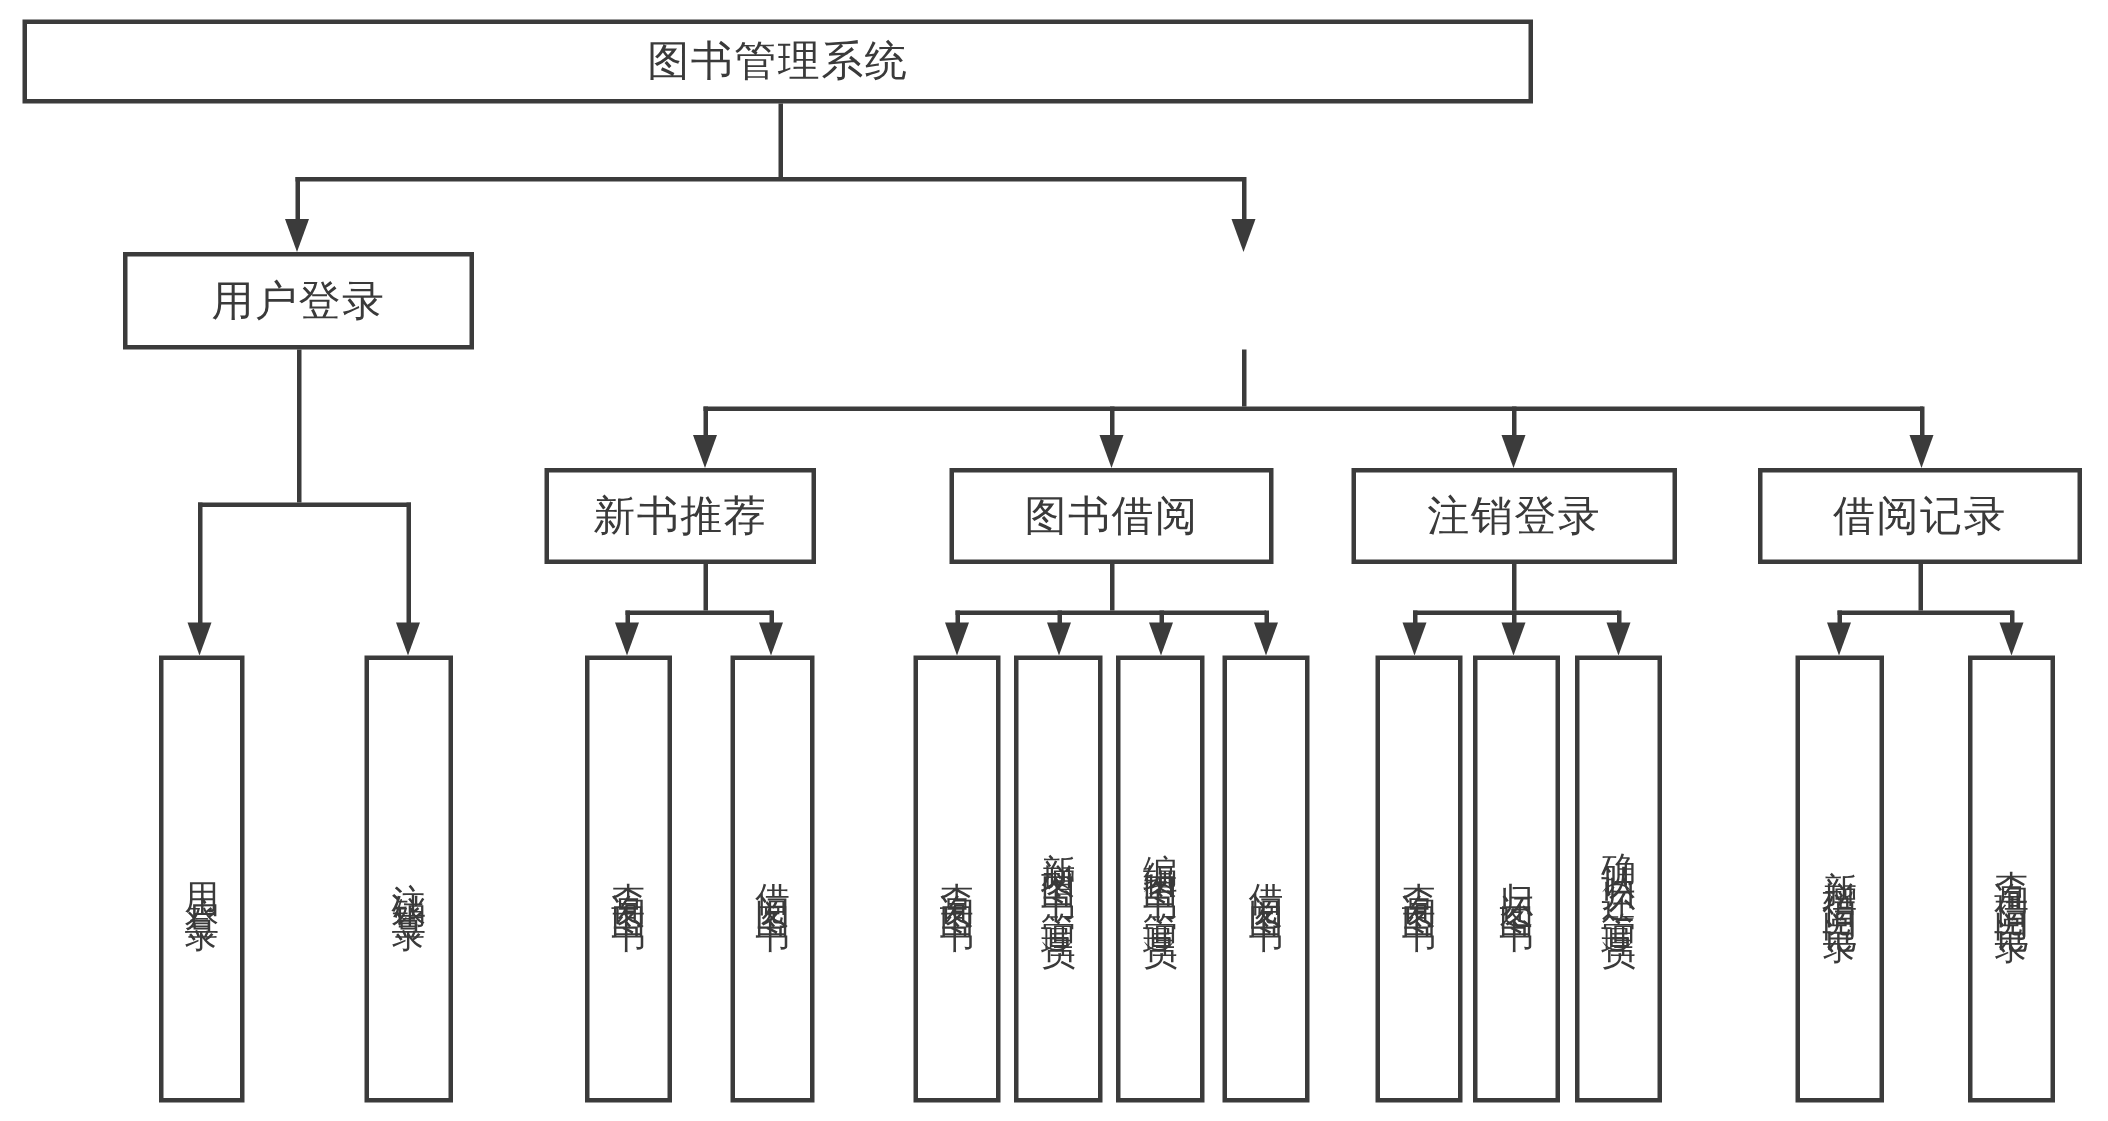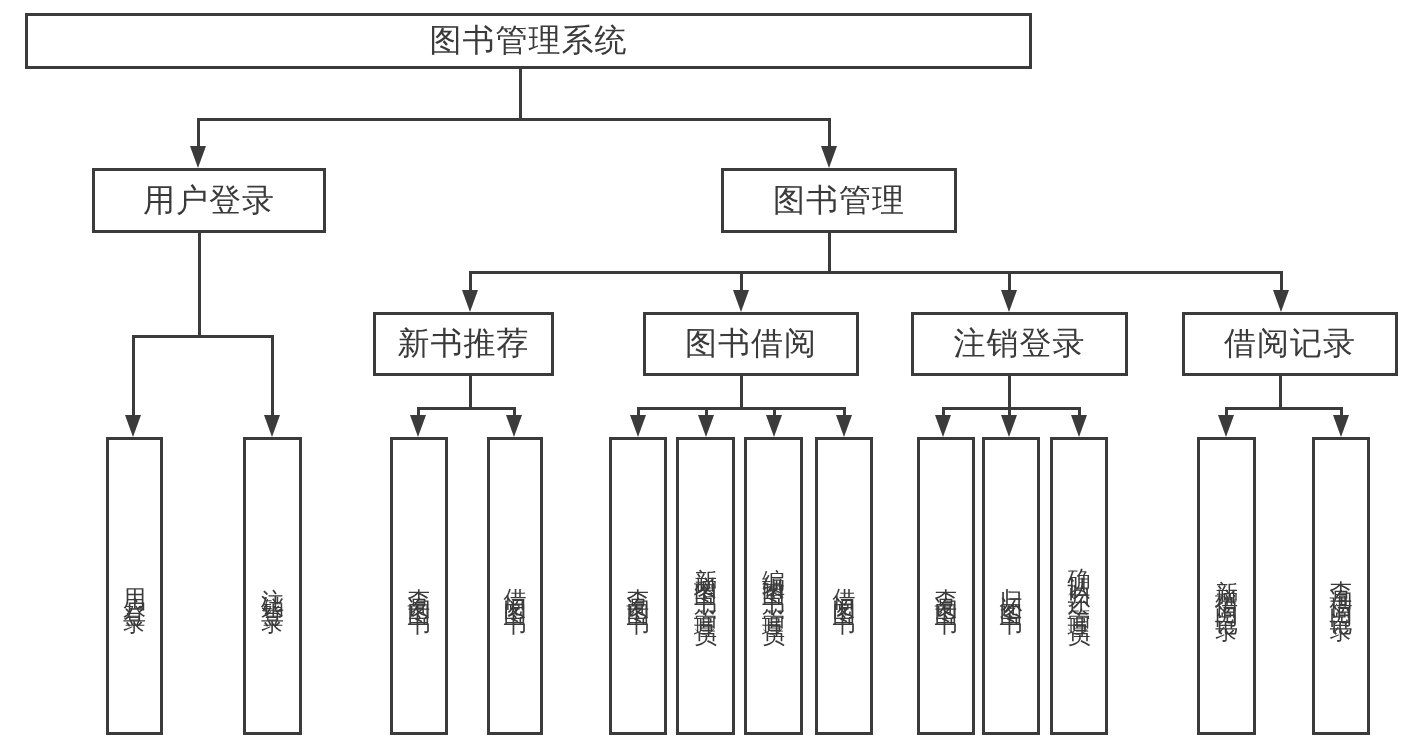--- a/index.html
+++ b/index.html
@@ -8,21 +8,21 @@
   #canvas {
     position:relative; width:1405px; height:747px;
     background:var(--background); overflow:hidden;
     font-family:"Liberation Sans", sans-serif; color:var(--text);
   }
   .box {
     position:absolute; background:#fff; border:3px solid var(--stroke);
   }
   .hbox {
     display:flex; align-items:center; justify-content:center;
-    font-size:32px; letter-spacing:1px; white-space:nowrap; color:var(--text);margin-left:10px;
+    font-size:28px; letter-spacing:1px; white-space:nowrap; color:var(--text);
   }
   .vbox {
     display:flex; align-items:center; justify-content:center;
     writing-mode:vertical-rl; line-height:1;
     font-size:23px; letter-spacing:8px; color:var(--text);
   }
   .vline { position:absolute; width:3px; background:var(--stroke); }
   .hline { position:absolute; height:3px; background:var(--stroke); }
   .ahead {
     position:absolute; width:0; height:0;
@@ -44,21 +44,20 @@
   <div class="box hbox" style="left:15px;top:13px;width:1007px;height:56px">图书管理系统</div>
 
   <div class="vline" style="left:519px;top:69px;height:49px"></div>
   <div class="hline" style="left:197px;top:118px;width:633px"></div>
   <div class="vline" style="left:197px;top:118px;height:30px"></div>
   <div class="ahead" style="left:190px;top:146px"></div>
   <div class="vline" style="left:828px;top:118px;height:30px"></div>
   <div class="ahead" style="left:821px;top:146px"></div>
 
   <div class="box hbox" style="left:82px;top:168px;width:234px;height:65px">用户登录</div>
-  <div class="box hbox" style="left:711px;top:168px;width:236px;height:65px">图书管理</div>
 
   <div class="vline" style="left:198px;top:233px;height:102px"></div>
   <div class="hline" style="left:132px;top:335px;width:142px"></div>
   <div class="vline" style="left:132px;top:335px;height:82px"></div>
   <div class="ahead" style="left:125px;top:415px"></div>
   <div class="vline" style="left:271px;top:335px;height:82px"></div>
   <div class="ahead" style="left:264px;top:415px"></div>
 
   <div class="vline" style="left:828px;top:233px;height:38px"></div>
   <div class="hline" style="left:469px;top:271px;width:813px"></div>

